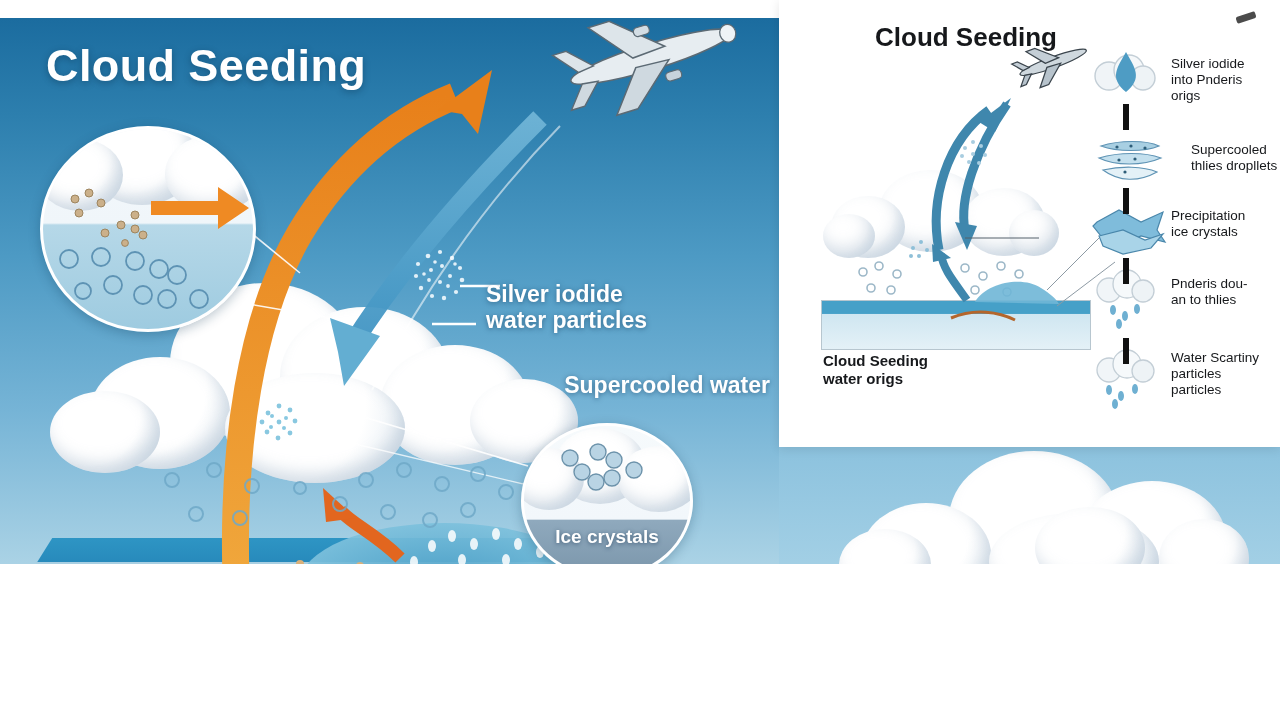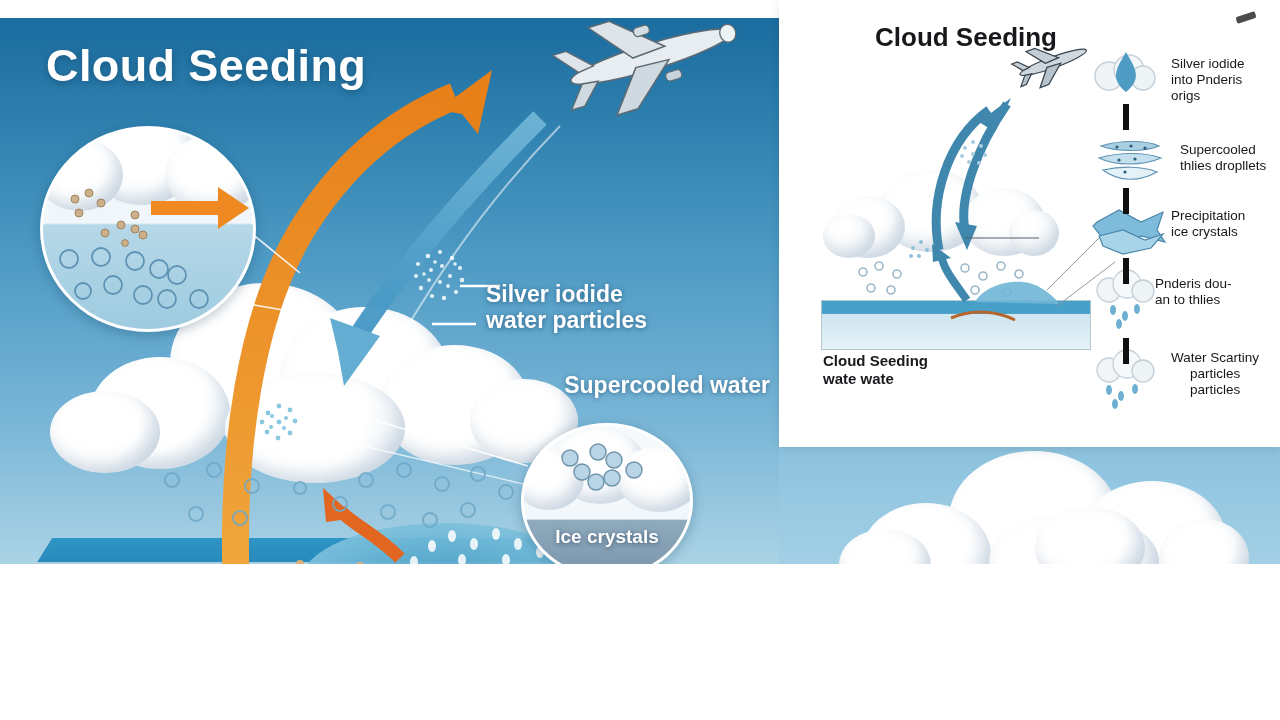--- a/index.html
+++ b/index.html
@@ -462,39 +462,39 @@
     <div class="bar" style="left:344px;top:104px;height:26px;"></div>
     <div class="bar" style="left:344px;top:188px;height:26px;"></div>
     <div class="bar" style="left:344px;top:258px;height:26px;"></div>
     <div class="bar" style="left:344px;top:338px;height:26px;"></div>
 
     <div class="inset-item" style="left:392px;top:56px;">
       <div>Silver iodide</div>
       <div>into Pnderis</div>
       <div>origs</div>
     </div>
-    <div class="inset-item" style="left:401px;top:142px;">
+    <div class="inset-item" style="left:412px;top:142px;">
       <div>Supercooled</div>
       <div>thlies dropllets</div>
     </div>
     <div class="inset-item" style="left:392px;top:208px;">
       <div>Precipitation</div>
       <div>ice crystals</div>
     </div>
-    <div class="inset-item" style="left:376px;top:276px;">
+    <div class="inset-item" style="left:392px;top:276px;">
       <div>Pnderis dou-</div>
       <div>an to thlies</div>
     </div>
-    <div class="inset-item" style="left:392px;top:350px;text-align:center;">
+    <div class="inset-item" style="left:392px;top:350px;">
       <div>Water Scartiny</div>
       <div>particles</div>
       <div>particles</div>
     </div>
 
     <div class="inset-cap">
       <div>Cloud Seeding</div>
-      <div>wate wate</div>
+      <div>water origs</div>
     </div>
 
     <div class="artifact"></div>
   </div>
 
 </div>
 
 </body></html>

